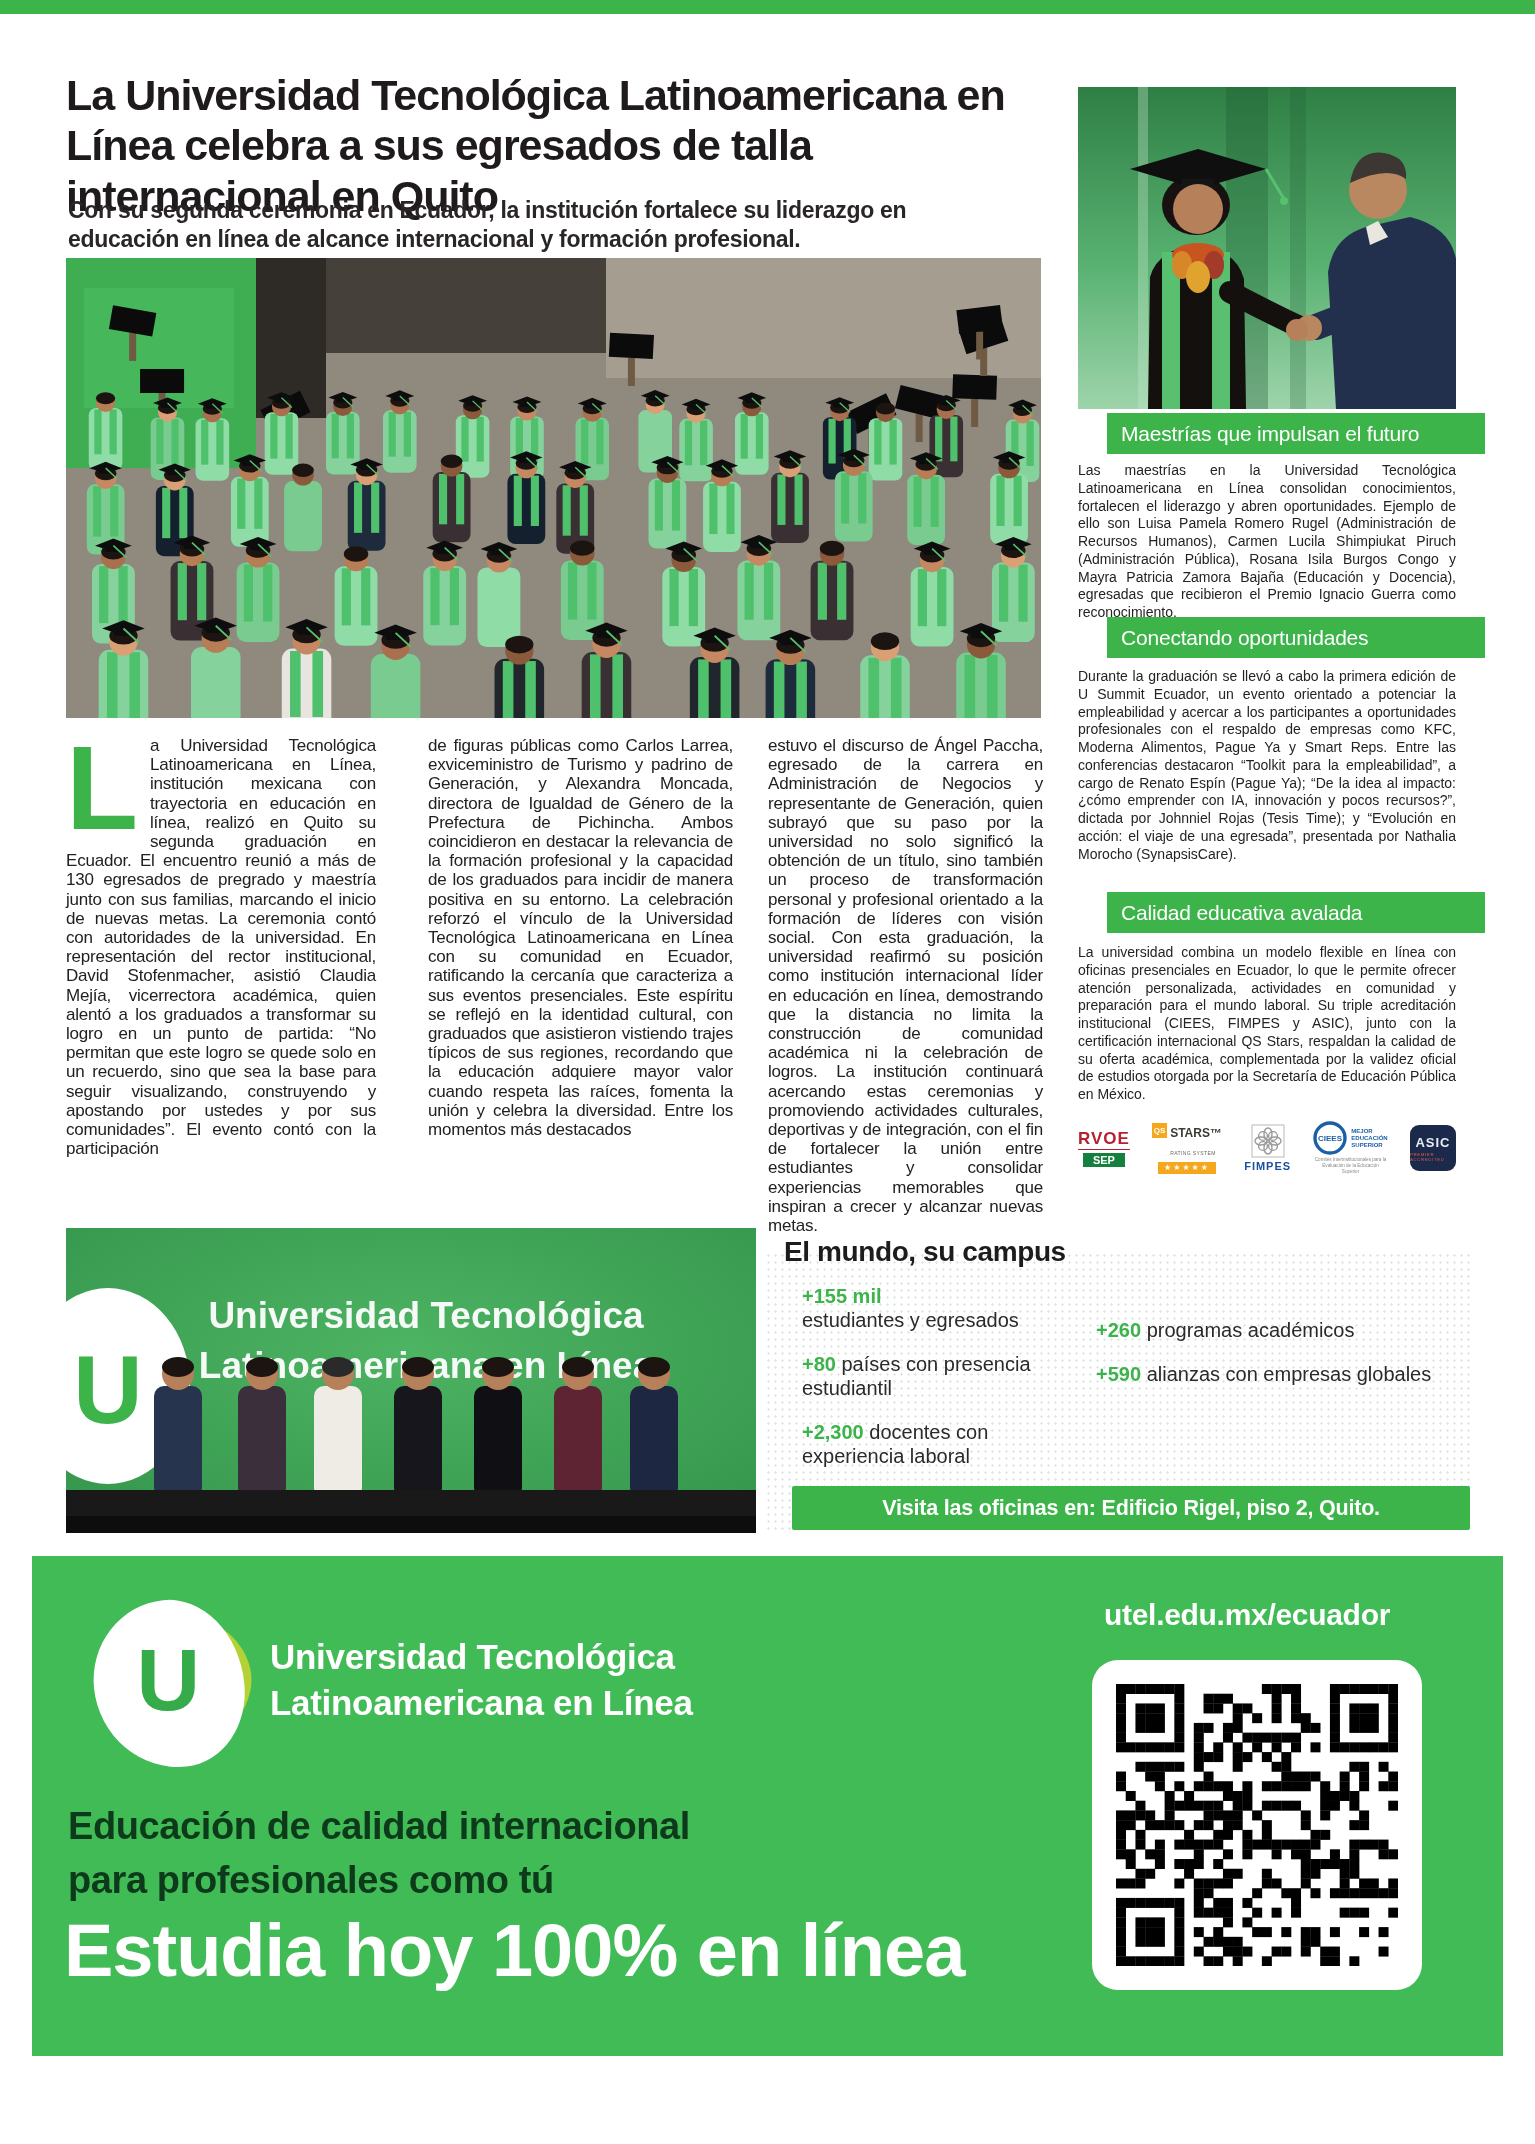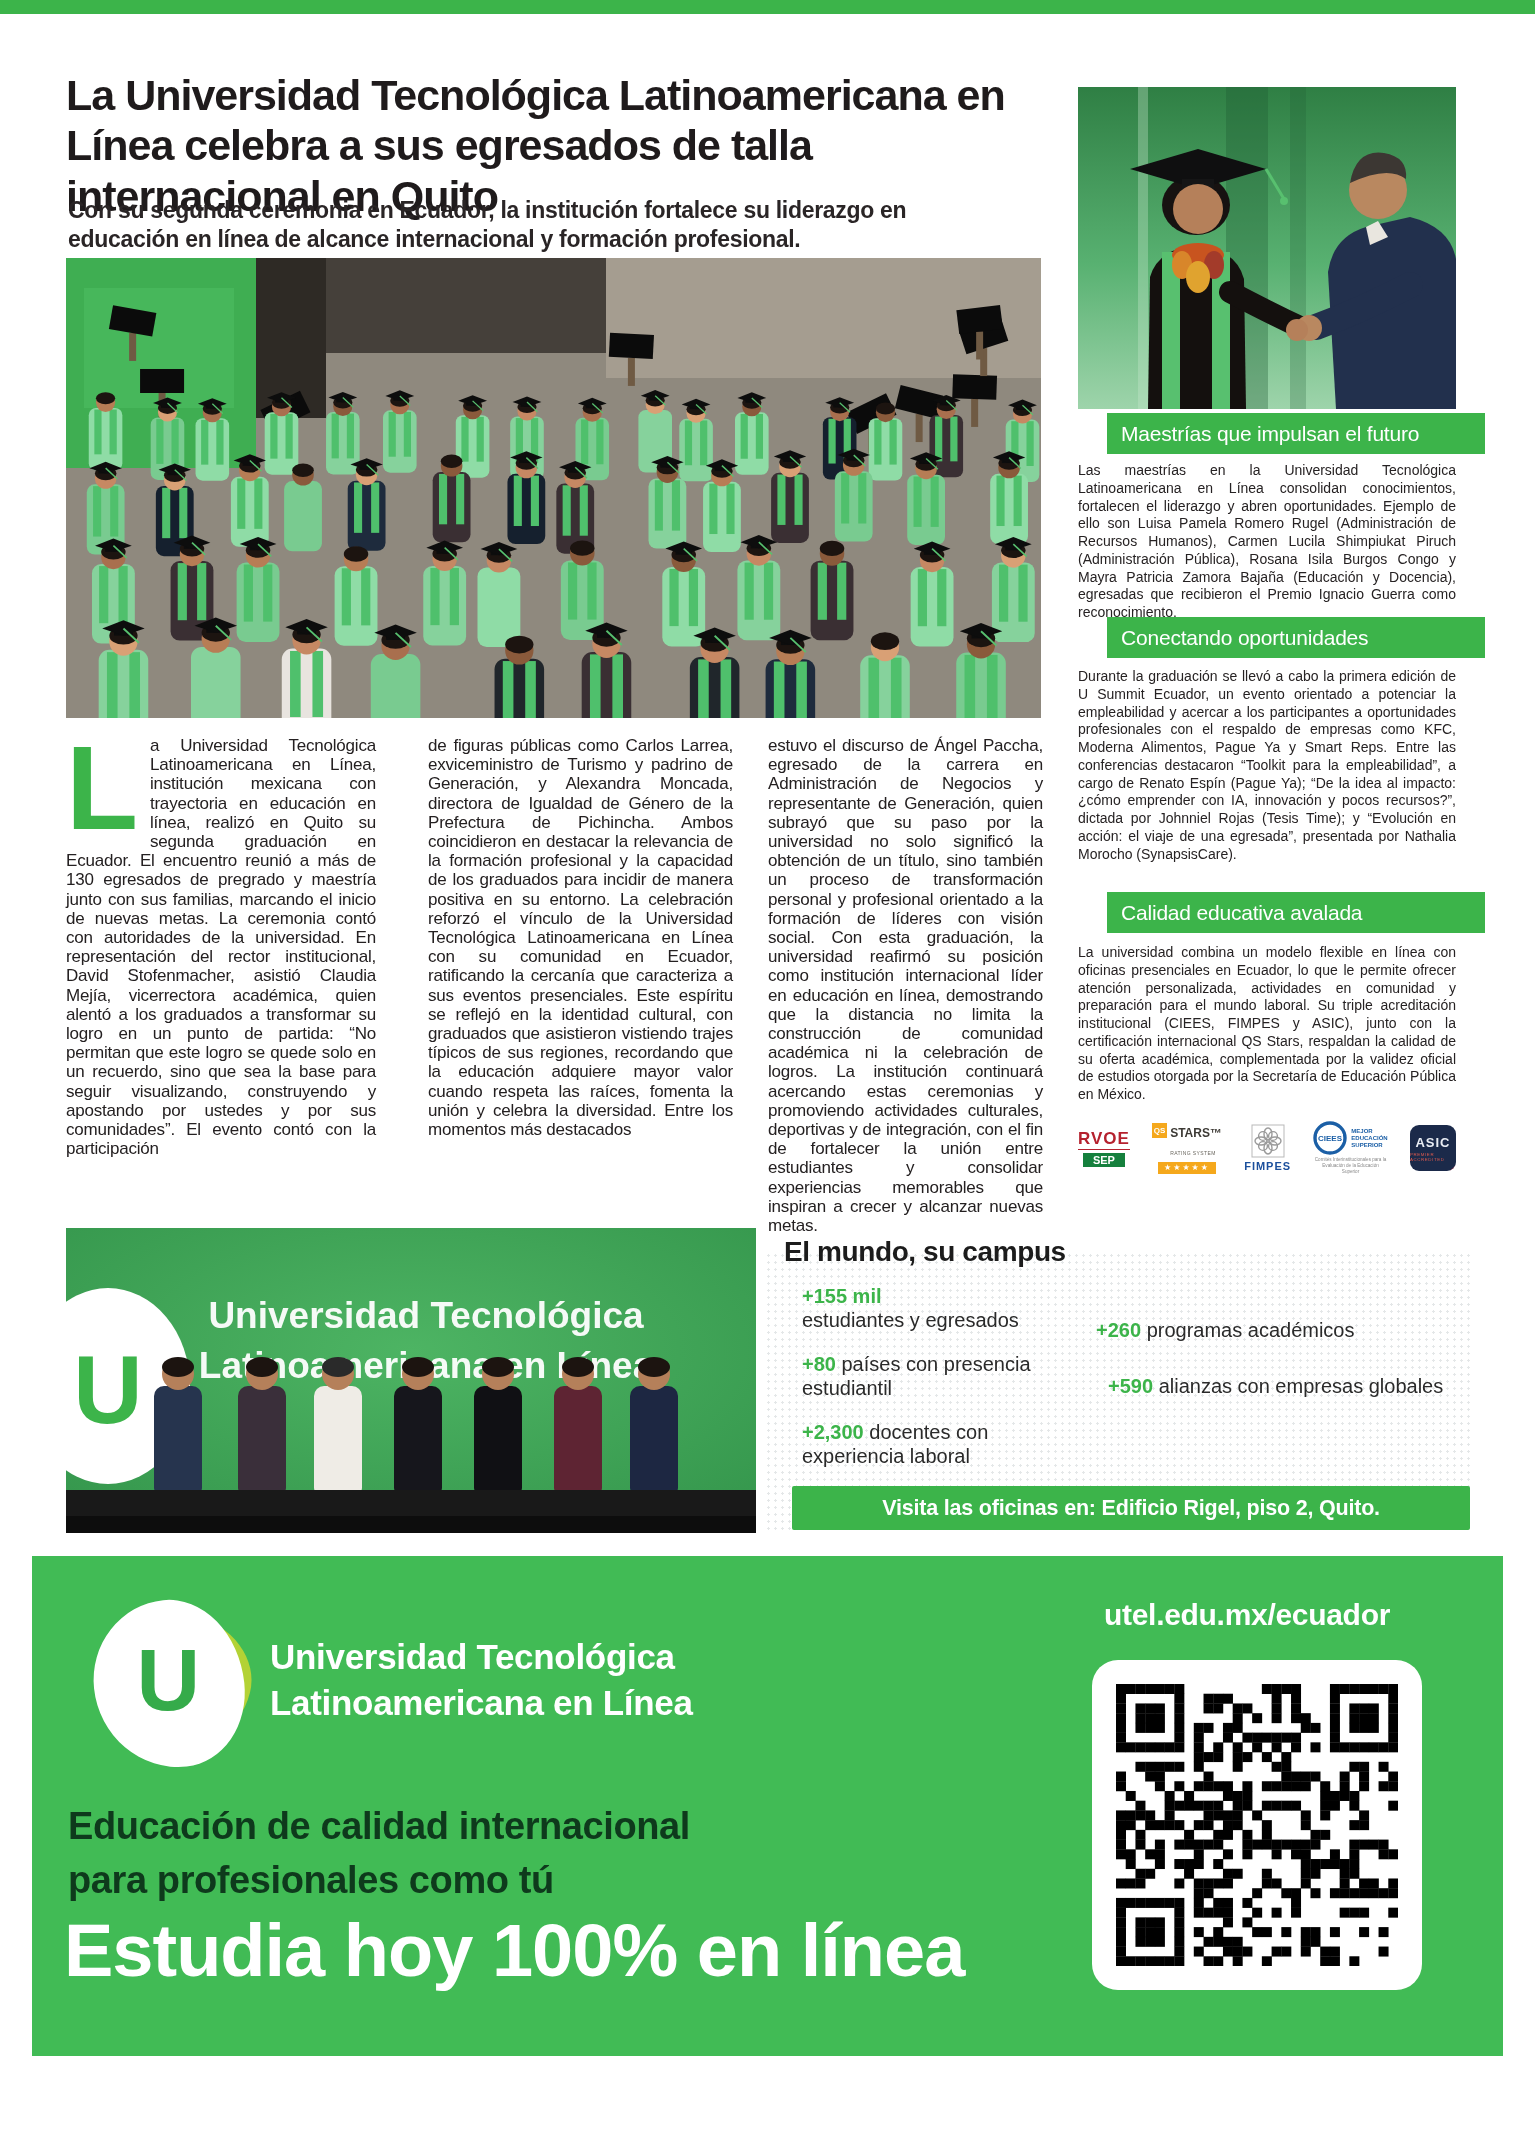--- a/index.html
+++ b/index.html
@@ -667,21 +667,21 @@
 </p>
 <p class="abs stat st1" style="margin:0;">
   <b>+80</b> <span>países con presencia estudiantil</span>
 </p>
 <p class="abs stat st2" style="margin:0;">
   <b>+2,300</b> <span>docentes con experiencia laboral</span>
 </p>
 <p class="abs stat st3" style="margin:0;">
   <b>+260</b> <span>programas académicos</span>
 </p>
-<p class="abs stat st4" style="margin:12px;">
+<p class="abs stat st4" style="margin:0;">
   <b>+590</b> <span>alianzas con empresas globales</span>
 </p>
 
 <div class="abs visit-banner">Visita las oficinas en: Edificio Rigel, piso 2, Quito.</div>
 
 <div class="abs footer">
   <div class="logo-blob">
     <span class="blob-lime"></span>
     <span class="blob-white">
       <span class="blob-u">U</span>

